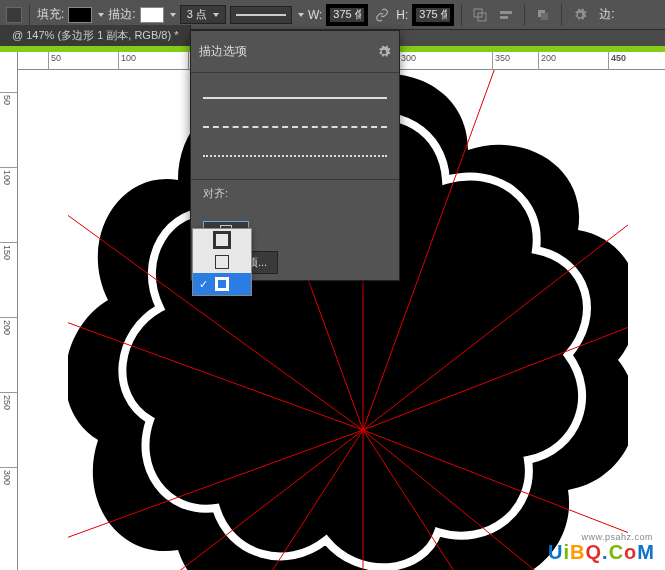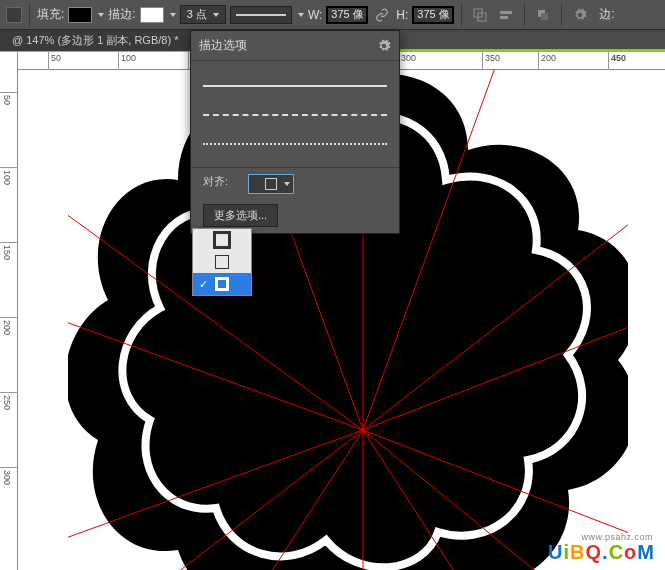--- a/index.html
+++ b/index.html
@@ -9,26 +9,26 @@
 .toolbar .main-icon { width: 16px; height: 16px; background: #3a3a3a; border: 1px solid #666; }
 .toolbar .sep { width: 1px; height: 22px; background: #3a3a3a; margin: 0 3px; }
 .toolbar .label { color: #ddd; }
 .toolbar .swatch { width: 24px; height: 16px; border: 1px solid #888; display: inline-block; }
 .toolbar .swatch.black { background: #000; }
 .toolbar .swatch.white { background: #fff; }
 .toolbar .dropdown-caret { width: 0; height: 0; border-left: 3px solid transparent; border-right: 3px solid transparent; border-top: 4px solid #ccc; margin-left: 2px; }
 .toolbar .stroke-field { background: #3a3a3a; color: #e0e0e0; padding: 1px 6px; border: 1px solid #222; font-size: 11px; min-width: 40px; display: flex; align-items: center; }
 .toolbar .stroke-style { width: 62px; height: 18px; background: #3a3a3a; border: 1px solid #222; display: flex; align-items: center; justify-content: center; }
 .toolbar .stroke-style .line { width: 50px; height: 2px; background: #ccc; }
-.toolbar .dim-input { width: 42px; background: #3a3a3a; border: 2px solid #000000; color: #e0e0e0; font-size: 11px; padding: 1px 3px; }
+.toolbar .dim-input { width: 42px; background: #3a3a3a; border: 4px solid #000000; color: #e0e0e0; font-size: 11px; padding: 1px 3px; }
 .toolbar .icon-btn { width: 20px; height: 20px; display: flex; align-items: center; justify-content: center; color: #aaa; }
 .toolbar .link-icon svg { width: 14px; height: 14px; }
 .toolbar .small-icon { width: 22px; height: 20px; display: flex; align-items: center; justify-content: center; opacity: 0.7; }
 
-.tabbar { height: 22px; background: #4a4a4a; display: flex; align-items: flex-start; font-size: 11px; color: #ccc; border-bottom: 3px solid #84cc16; position: relative; z-index: 10; }
+.tabbar { height: 22px; background: #4a4a4a; display: flex; align-items: flex-end; font-size: 11px; color: #ccc; border-bottom: 6px solid #84cc16; position: relative; z-index: 10; }
 .tabbar .tab { padding: 3px 12px; background: #3a3a3a; border-right: 1px solid #222; }
 
 .ruler-h { position: absolute; top: 52px; left: 18px; right: 0; height: 18px; background: #fff; border-bottom: 1px solid #888; z-index: 4; font-size: 9px; color: #555; }
 .ruler-h .tick { position: absolute; top: 0; height: 18px; border-left: 1px solid #999; }
 .ruler-h .tick span { position: absolute; top: 1px; left: 2px; }
 .ruler-v { position: absolute; top: 52px; left: 0; width: 18px; bottom: 0; background: #fff; border-right: 1px solid #888; z-index: 4; }
 .ruler-v .tick { position: absolute; left: 0; width: 18px; border-top: 1px solid #999; font-size: 9px; color: #555; }
 .ruler-v .tick span { writing-mode: vertical-rl; position: absolute; left: 2px; top: 2px; }
 
 .canvas { position: absolute; top: 70px; left: 18px; right: 0; bottom: 0; background: #fff; overflow: hidden; z-index: 2; }
@@ -41,30 +41,30 @@
 .watermark .i1 { color: #7ab800; }
 .watermark .b { color: #ff9900; }
 .watermark .q { color: #e03030; }
 .watermark .dot { color: #0b74d1; }
 .watermark .c { color: #7ab800; }
 .watermark .o { color: #e03030; }
 .watermark .m { color: #0b74d1; }
 .watermark-sub { position: absolute; right: 12px; bottom: 28px; font-size: 9px; color: #888; z-index: 3; letter-spacing: 0.5px; }
 
 .panel { position: absolute; top: 30px; left: 190px; width: 210px; background: #535353; border: 1px solid #222; box-shadow: 0 3px 10px rgba(0,0,0,0.5); z-index: 20; font-size: 12px; color: #ddd; }
-.panel-header { height: 30px; display: flex; align-items: center; justify-content: space-between; padding: 0 8px; border-bottom: 1px solid #3a3a3a; }
+.panel-header { height: 42px; display: flex; align-items: center; justify-content: space-between; padding: 0 8px; border-bottom: 1px solid #3a3a3a; }
 .panel-gear { width: 14px; height: 14px; opacity: 0.8; }
 .panel-body { padding: 10px 12px 6px; }
 .stroke-preview { height: 88px; display: flex; flex-direction: column; justify-content: space-around; margin-bottom: 8px; }
 .stroke-preview .prev-line { height: 2px; background: #ddd; }
 .stroke-preview .prev-dashed { height: 0; border-top: 2px dashed #ddd; }
 .stroke-preview .prev-dotted { height: 0; border-top: 2px dotted #ddd; }
 .panel-divider { height: 1px; background: #3a3a3a; margin: 6px -12px; }
 .panel-row { display: flex; align-items: center; gap: 16px; margin-top: 6px; }
-.panel-row .col { display: flex; flex-direction: row; gap: 20px; }
+.panel-row .col { display: flex; flex-direction: column; gap: 20px; }
 .panel-row .lbl { font-size: 11px; color: #ccc; }
 .align-btn, .cap-btn { width: 46px; height: 20px; background: #3a3a3a; border: 1px solid #222; display: flex; align-items: center; justify-content: center; position: relative; }
 .align-btn.active { border-color: #6aa9e0; }
 .align-btn .caret { position: absolute; right: 3px; width: 0; height: 0; border-left: 3px solid transparent; border-right: 3px solid transparent; border-top: 4px solid #ccc; }
 .align-icon { width: 12px; height: 12px; border: 1.5px solid #ccc; }
 .cap-icon { width: 14px; height: 10px; background: #777; }
 .corner-icon { width: 12px; height: 12px; border-left: 3px solid #aaa; border-top: 3px solid #aaa; }
 .more-btn { margin-top: 10px; padding: 3px 10px; background: #3a3a3a; border: 1px solid #222; color: #ddd; font-size: 11px; display: inline-block; }
 
 .align-dropdown { position: absolute; top: 228px; left: 192px; width: 60px; background: #e8e8e8; border: 1px solid #888; z-index: 25; box-shadow: 0 2px 6px rgba(0,0,0,0.4); }
@@ -152,21 +152,21 @@
     </div>
     <div class="tick" style="left: 240px;">
       <span>200</span>
     </div>
     <div class="tick" style="left: 310px;">
       <span>250</span>
     </div>
     <div class="tick" style="left: 380px;">
       <span>300</span>
     </div>
-    <div class="tick" style="left: 464px;">
+    <div class="tick" style="left: 474px;">
       <span>350</span>
     </div>
     <div class="tick" style="left: 520px;">
       <span>200</span>
     </div>
     <div class="tick" style="left: 590px; font-weight: bold;">
       <span>450</span>
     </div>
   </div>
 <div class="ruler-v" id="rulerV">

